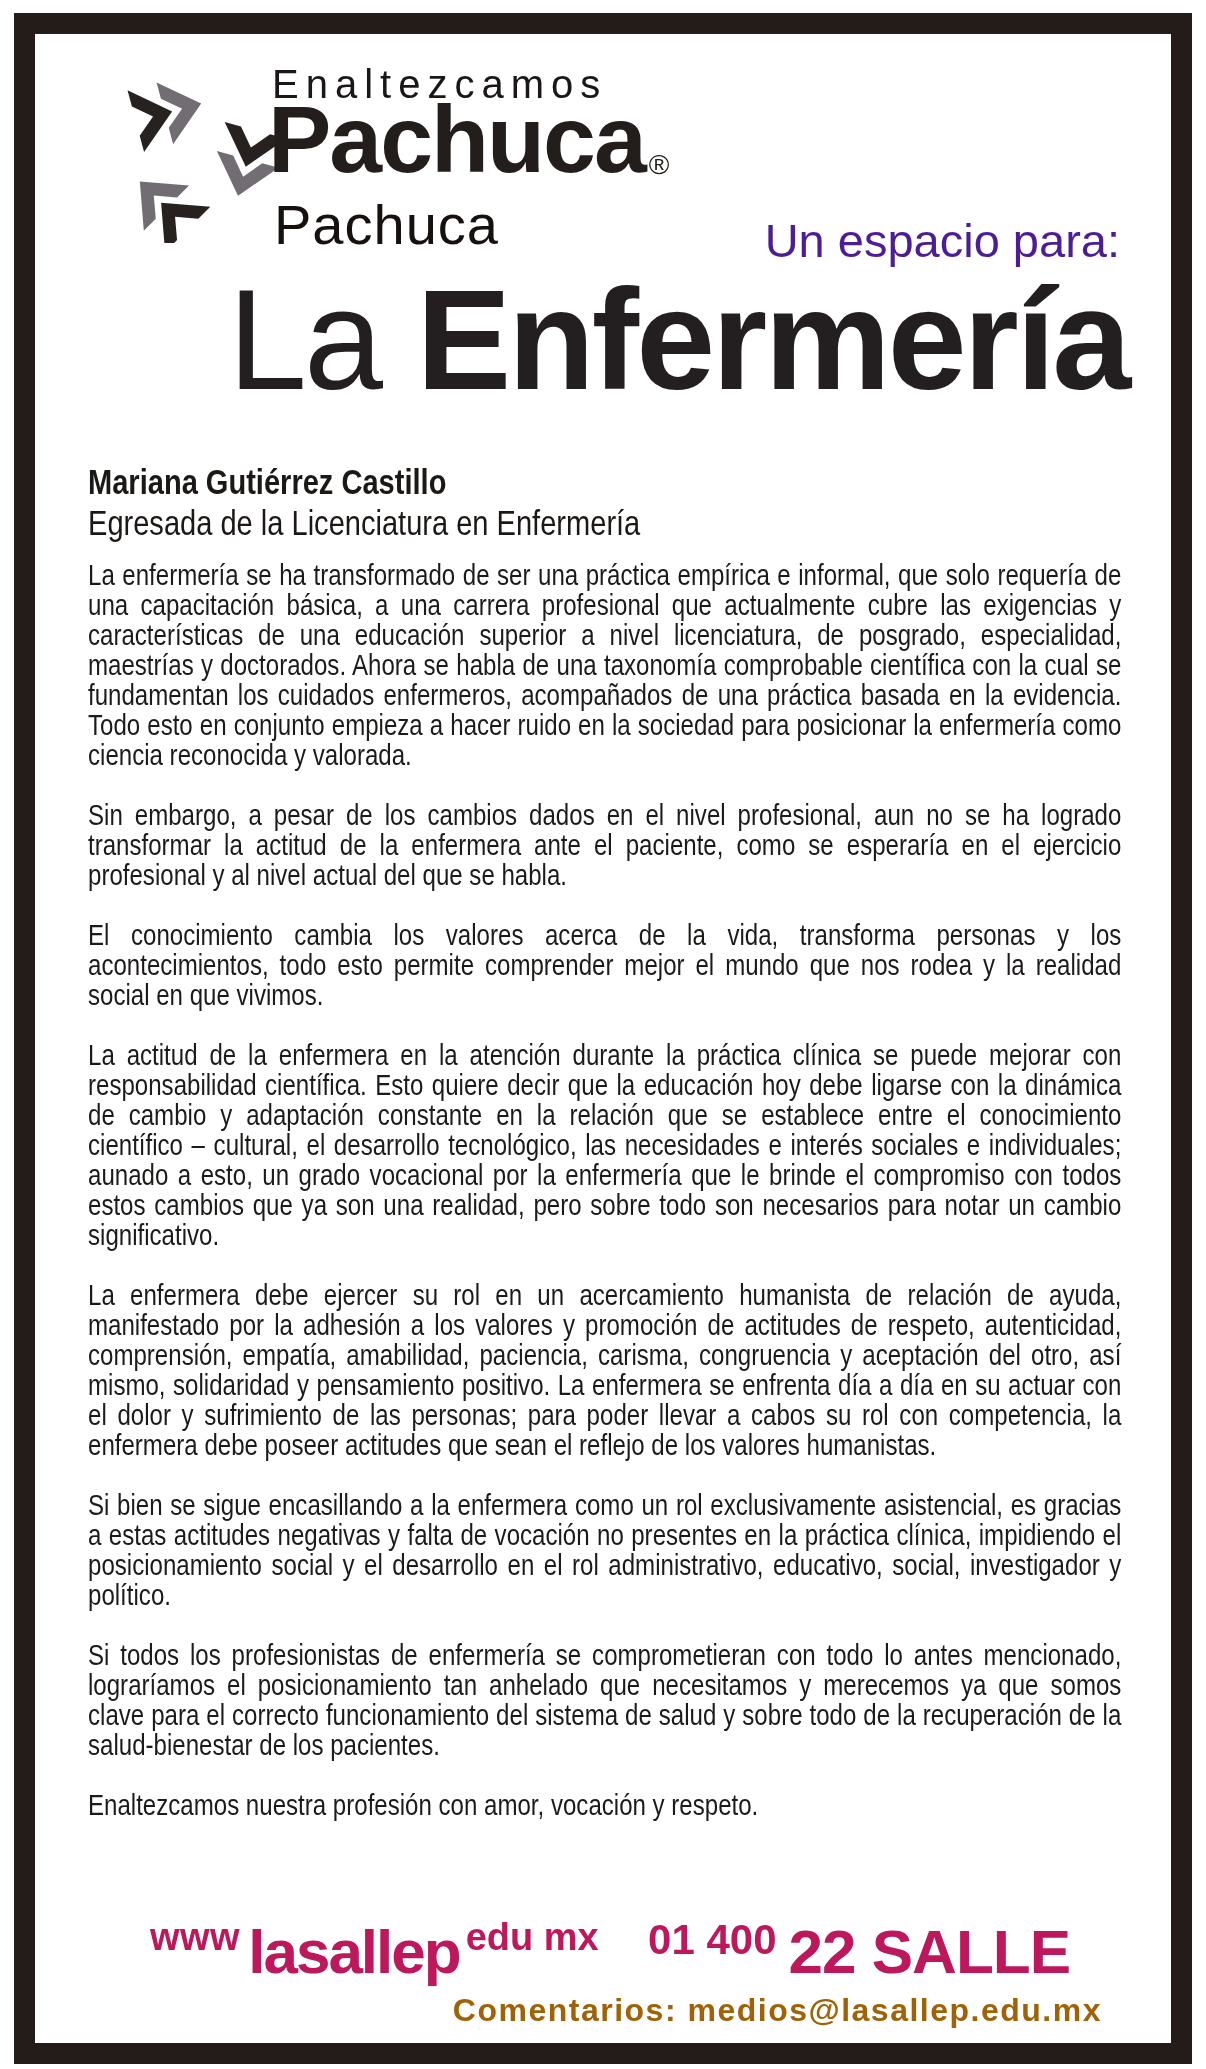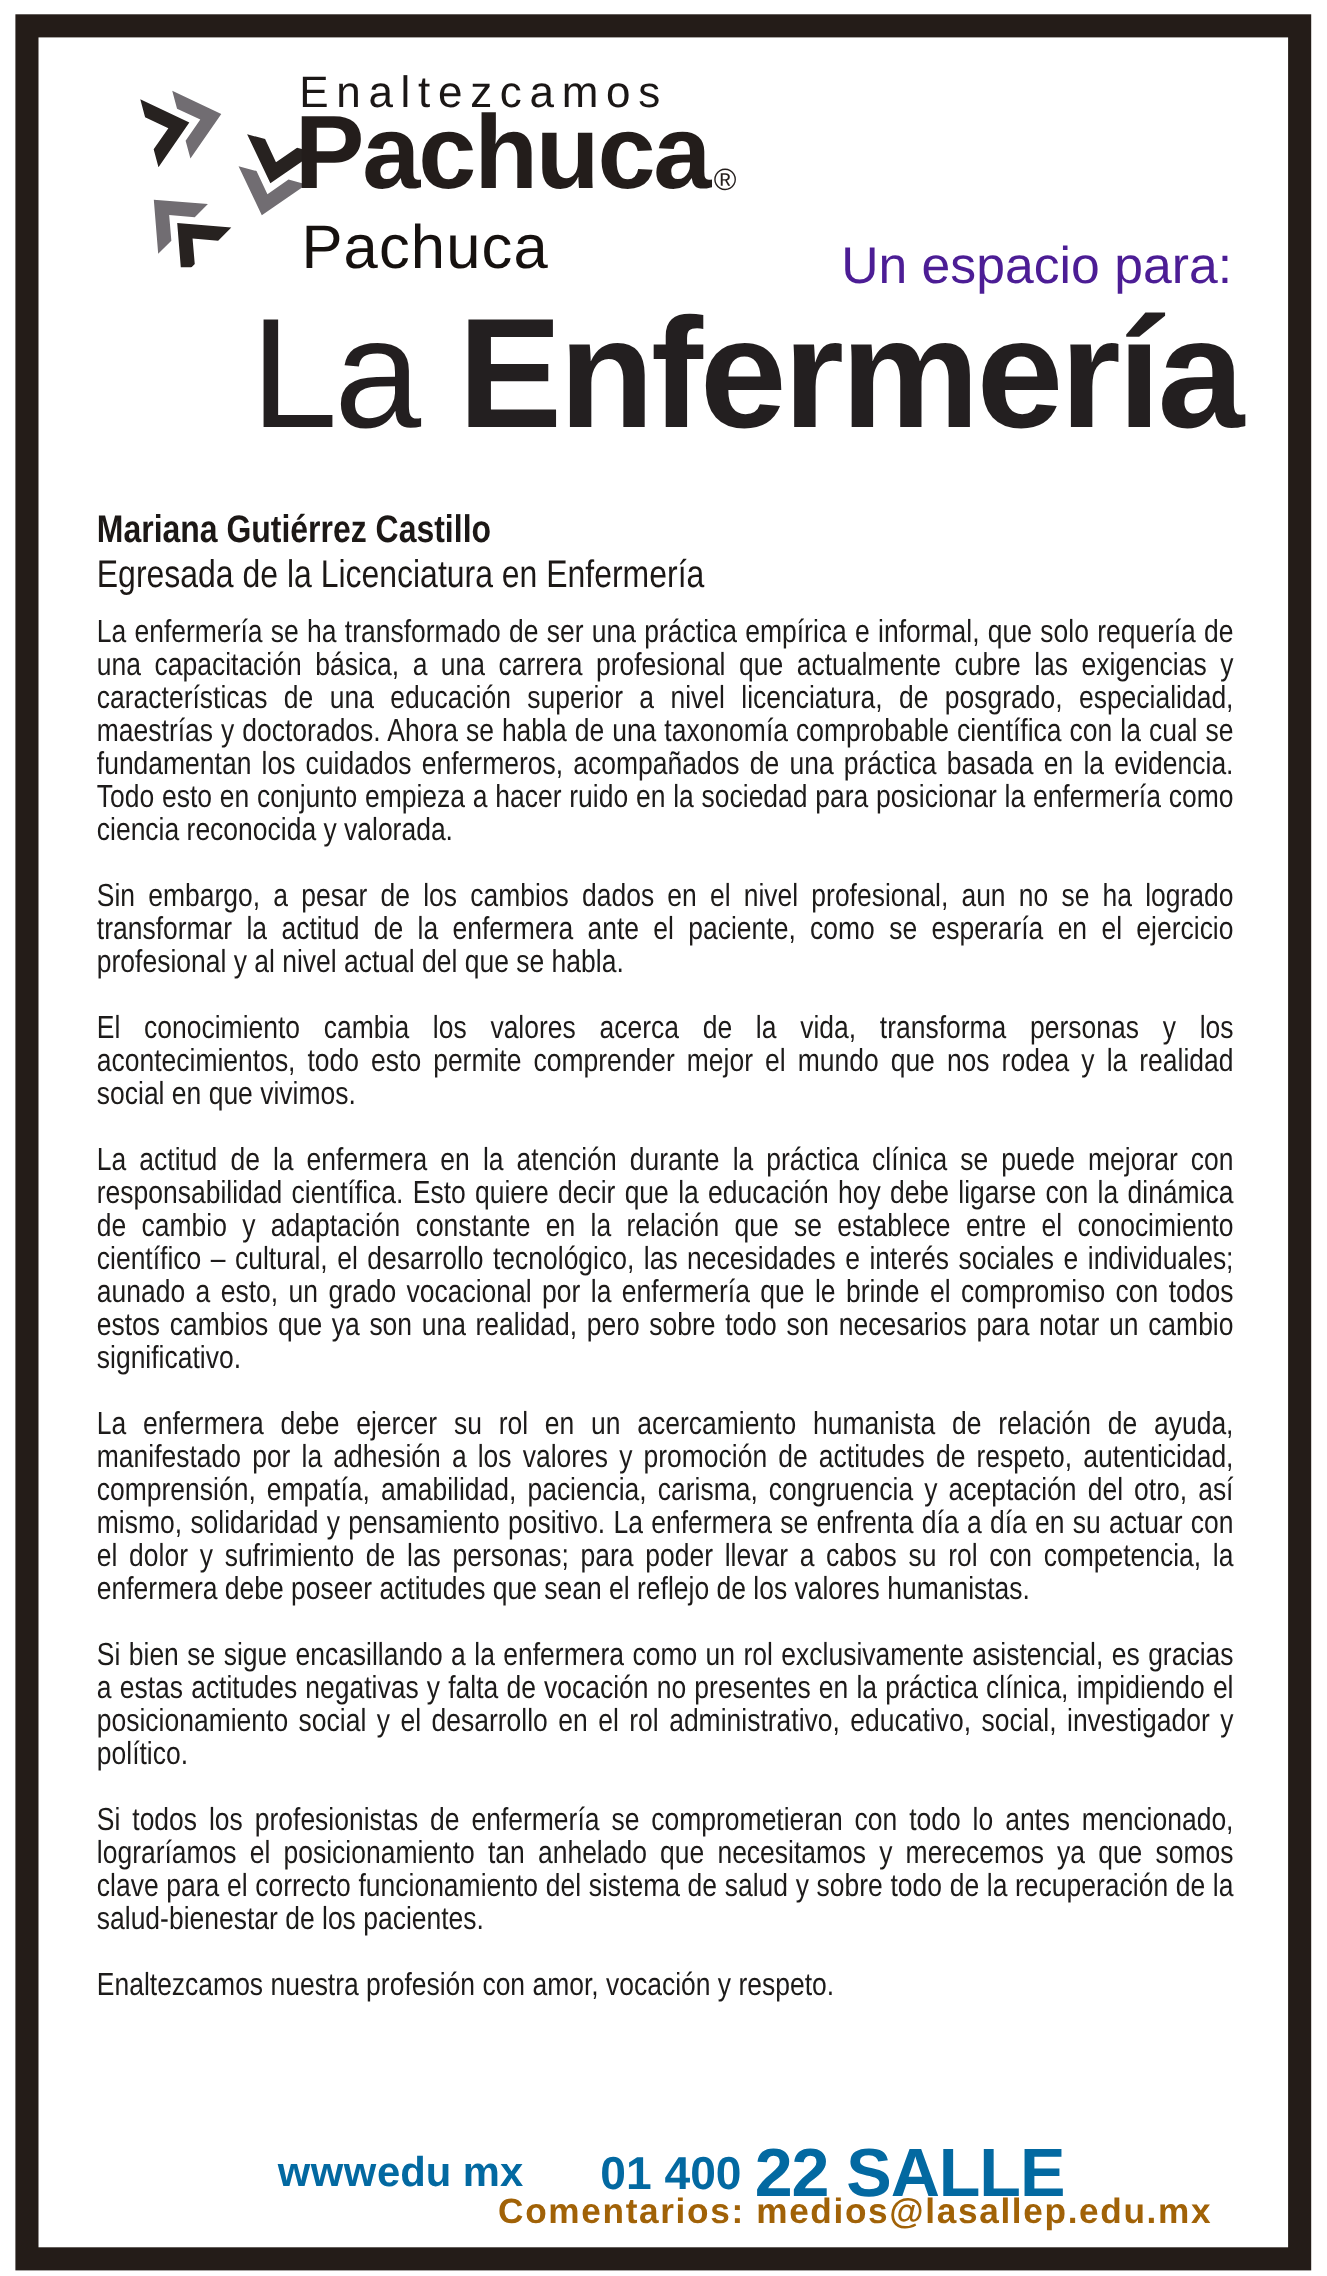--- a/index.html
+++ b/index.html
@@ -62,22 +62,22 @@
   }
   .paragraphs p{
     margin:0 0 30px 0;
     font-size:29px;line-height:30px;
     text-align:justify;color:#1d1b1a;
   }
   .paragraphs p:last-child{text-align:left;}
   
   .footer-line{
     position:absolute;left:150px;top:1916px;width:920px;
-    display:flex;justify-content:center;align-items:center;
-    color:#0369a1;white-space:nowrap;margin-top:24px;
+    display:flex;justify-content:center;align-items:flex-start;
+    color:#be185d;white-space:nowrap;
   }
   .f-www{font-size:38px;font-weight:700;letter-spacing:0.5px;}
   .f-domain{font-size:62px;font-weight:700;letter-spacing:-2px;margin:0 6px 0 8px;}
   .f-edumx{font-size:38px;font-weight:700;}
   .f-gap{display:inline-block;width:70px;}
   .f-prefix{font-size:42px;font-weight:700;margin-right:12px;}
   .f-phone{font-size:62px;font-weight:700;letter-spacing:-1px;}
   .comments{
     position:absolute;right:104px;top:1992px;
     font-size:32px;font-weight:700;letter-spacing:1.5px;
@@ -129,20 +129,21 @@
         <p>La actitud de la enfermera en la atención durante la práctica clínica se puede mejorar con responsabilidad científica. Esto quiere decir que la educación hoy debe ligarse con la dinámica de cambio y adaptación constante en la relación que se establece entre el conocimiento científico – cultural, el desarrollo tecnológico, las necesidades e interés sociales e individuales; aunado a esto, un grado vocacional por la enfermería que le brinde el compromiso con todos estos cambios que ya son una realidad, pero sobre todo son necesarios para notar un cambio significativo.</p>
         <p>La enfermera debe ejercer su rol en un acercamiento humanista de relación de ayuda, manifestado por la adhesión a los valores y promoción de actitudes de respeto, autenticidad, comprensión, empatía, amabilidad, paciencia, carisma, congruencia y aceptación del otro, así mismo, solidaridad y pensamiento positivo. La enfermera se enfrenta día a día en su actuar con el dolor y sufrimiento de las personas; para poder llevar a cabos su rol con competencia, la enfermera debe poseer actitudes que sean el reflejo de los valores humanistas.</p>
         <p>Si bien se sigue encasillando a la enfermera como un rol exclusivamente asistencial, es gracias a estas actitudes negativas y falta de vocación no presentes en la práctica clínica, impidiendo el posicionamiento social y el desarrollo en el rol administrativo, educativo, social, investigador y político.</p>
         <p>Si todos los profesionistas de enfermería se comprometieran con todo lo antes mencionado, lograríamos el posicionamiento tan anhelado que necesitamos y merecemos ya que somos clave para el correcto funcionamiento del sistema de salud y sobre todo de la recuperación de la salud-bienestar de los pacientes.</p>
         <p>Enaltezcamos nuestra profesión con amor, vocación y respeto.</p>
       </div>
   </div>
 
   <div class="footer-line">
     <span class="f-www">www</span>
+    <span class="f-domain">lasallep</span>
     <span class="f-edumx">edu mx</span>
     <span class="f-gap"></span>
     <span class="f-prefix">01 400</span>
     <span class="f-phone">22 SALLE</span>
   </div>
 
   <div class="comments">Comentarios: medios@lasallep.edu.mx</div>
 
 </div>
 

